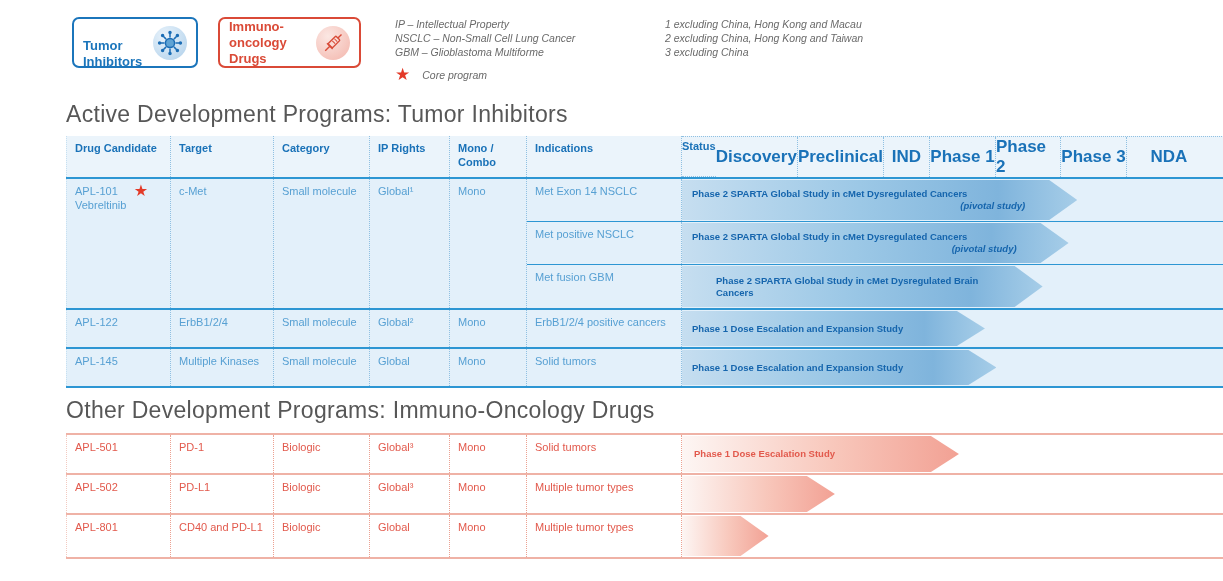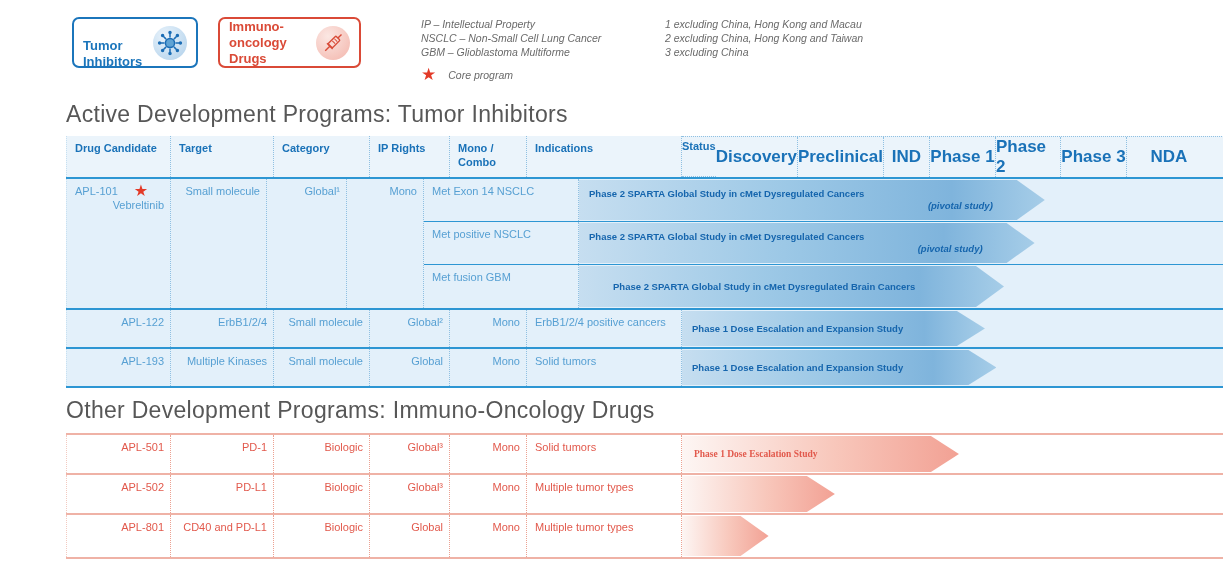--- a/index.html
+++ b/index.html
@@ -10,21 +10,21 @@
   .legend-box { position:absolute; top:17px; height:51px; border-radius:7px; display:flex; align-items:center; justify-content:space-between; padding:6px 9px; background:#fff; }
   .legend-box.blue { left:72px; width:126px; border:2px solid #1b75bb; }
   .legend-box.red  { left:218px; width:143px; border:2px solid #da4a37; }
   .legend-text { font-size:13px; font-weight:bold; line-height:16px; }
   .legend-box.blue .legend-text { color:#1b75bb;margin-top:22px; }
   .legend-box.red  .legend-text { color:#da4a37; }
   .legend-circle { width:34px; height:34px; border-radius:50%; flex:0 0 34px; display:flex; align-items:center; justify-content:center; }
   .legend-box.blue .legend-circle { background:radial-gradient(circle at 35% 30%, #e9f3fb, #aecfea); }
   .legend-box.red  .legend-circle { background:radial-gradient(circle at 35% 30%, #fbe7e3, #f3b5ab); }
 
-  .abbrevs { position:absolute; left:421px; top:17px; font-size:10.5px; font-style:italic; color:#6a6a6a; line-height:14px; }
+  .abbrevs { position:absolute; left:395px; top:17px; font-size:10.5px; font-style:italic; color:#6a6a6a; line-height:14px; }
   .footnotes { position:absolute; left:665px; top:17px; font-size:10.5px; font-style:italic; color:#6a6a6a; line-height:14px; }
   .core-line { margin-top:9px; display:flex; align-items:center; gap:12px; }
   .star { color:#e33a28; font-style:normal; }
   .core-line .star { font-size:17px; line-height:14px; }
 
   
   .sec-title { position:absolute; left:66px; font-size:23px; font-weight:400; color:#575757; letter-spacing:.3px; }
   #title1 { top:101px; }
   #title2 { top:397px;text-align:right; }
 
@@ -43,21 +43,21 @@
   .thead .c1 { border-left:1px dotted #c7e0f1; }
   .status-head { display:flex; flex-direction:row; border-right:1px dotted #8fc0e2; border-top:1px dotted #8fc0e2; }
   .status-title { text-align:center; font-weight:bold; color:#1a72b8; font-size:11px; padding:3px 0 2px; border-bottom:1px dotted #8fc0e2; }
   .phase-row { display:flex; flex:1; }
   .phase { display:flex; align-items:center; justify-content:center; font-weight:bold; color:#1a72b8; font-size:17px; border-left:1px dotted #8fc0e2; }
   .phase:first-child { border-left:none; }
   .p1{flex:0 0 80px;} .p2{flex:0 0 73px;} .p3{flex:0 0 46px;} .p4{flex:0 0 66px;}
   .p5{flex:0 0 65px;} .p6{flex:0 0 66px;} .p7{flex:0 0 85px;}
 
   .trow { display:flex; background:#e3f0fa; border-bottom:2px solid #2d96d3; }
-  .trow .c1,.trow .c2,.trow .c3,.trow .c4,.trow .c5 { border-right:1px dotted #8fc0e2;text-align:right; }
+  .trow .c1,.trow .c2,.trow .c3,.trow .c4,.trow .c5 { border-right:1px dotted #8fc0e2; }
   .trow .c1 { border-left:1px dotted #c7e0f1; }
   .trow .cell { color:#57a0d3; }
   .subwrap { flex:1 1 auto; display:flex; flex-direction:column; }
   .sub { display:flex; flex:1; border-bottom:1.5px solid #2d96d3; min-height:43px; }
   .sub:last-child { border-bottom:none; }
   .sub .c6 { border-right:1px dotted #8fc0e2; }
   .sub .c7 { border-right:1px dotted #8fc0e2; }
   .simple-row { min-height:37px; }
   .simple-row .c6 { border-right:1px dotted #8fc0e2; }
   .simple-row .c7 { border-right:1px dotted #8fc0e2; }
@@ -177,20 +177,21 @@
     </div>
 
     <div class="trow">
       <div class="cell c1">
         <div class="drug-line">
           <span>APL-101</span>
           <span class="star">★</span>
         </div>
         <div>Vebreltinib</div>
       </div>
+      <div class="cell c2">c-Met</div>
       <div class="cell c3">Small molecule</div>
       <div class="cell c4">Global¹</div>
       <div class="cell c5">Mono</div>
       <div class="subwrap">
         <div class="sub">
           <div class="cell c6">Met Exon 14 NSCLC</div>
           <div class="c7">
             <div class="arrow blue-arrow" style="width: 68.5%;">
               <div class="arrow-text">
                 <span>Phase 2 SPARTA Global Study in cMet Dysregulated  Cancers</span>
@@ -235,21 +236,21 @@
           <div class="c7">
             <div class="arrow blue-arrow" style="width: 52.5%;">
               <div class="arrow-text"><span>Phase 1 Dose Escalation and Expansion Study</span></div>
             </div>
           </div>
         </div>
       </div>
     </div>
 
     <div class="trow">
-      <div class="cell c1">APL-193</div>
+      <div class="cell c1">APL-145</div>
       <div class="cell c2">Multiple Kinases</div>
       <div class="cell c3">Small molecule</div>
       <div class="cell c4">Global</div>
       <div class="cell c5">Mono</div>
       <div class="subwrap">
         <div class="sub simple-row">
           <div class="cell c6">Solid tumors</div>
           <div class="c7">
             <div class="arrow blue-arrow" style="width: 54.5%;">
               <div class="arrow-text"><span>Phase 1 Dose Escalation and Expansion Study</span></div>
@@ -267,21 +268,21 @@
     <div class="trow">
       <div class="cell c1">APL-501</div>
       <div class="cell c2">PD-1</div>
       <div class="cell c3">Biologic</div>
       <div class="cell c4">Global³</div>
       <div class="cell c5">Mono</div>
       <div class="subwrap">
         <div class="sub simple-row">
           <div class="cell c6">Solid tumors</div>
           <div class="c7">
-            <div class="arrow red-arrow" style="width: 48%; font-family: Liberation Serif, serif;">
+            <div class="arrow red-arrow" style="width: 48%;">
               <div class="arrow-text"><span>Phase 1 Dose Escalation Study</span></div>
             </div>
           </div>
         </div>
       </div>
     </div>
 
     <div class="trow">
       <div class="cell c1">APL-502</div>
       <div class="cell c2">PD-L1</div>

